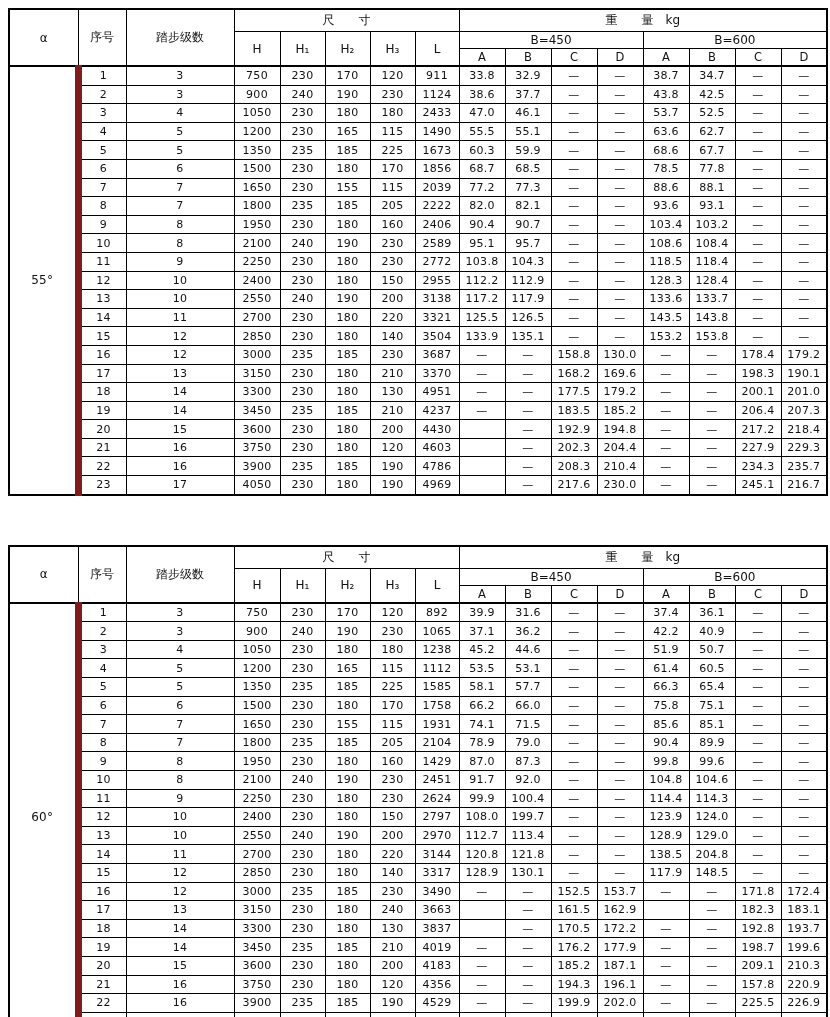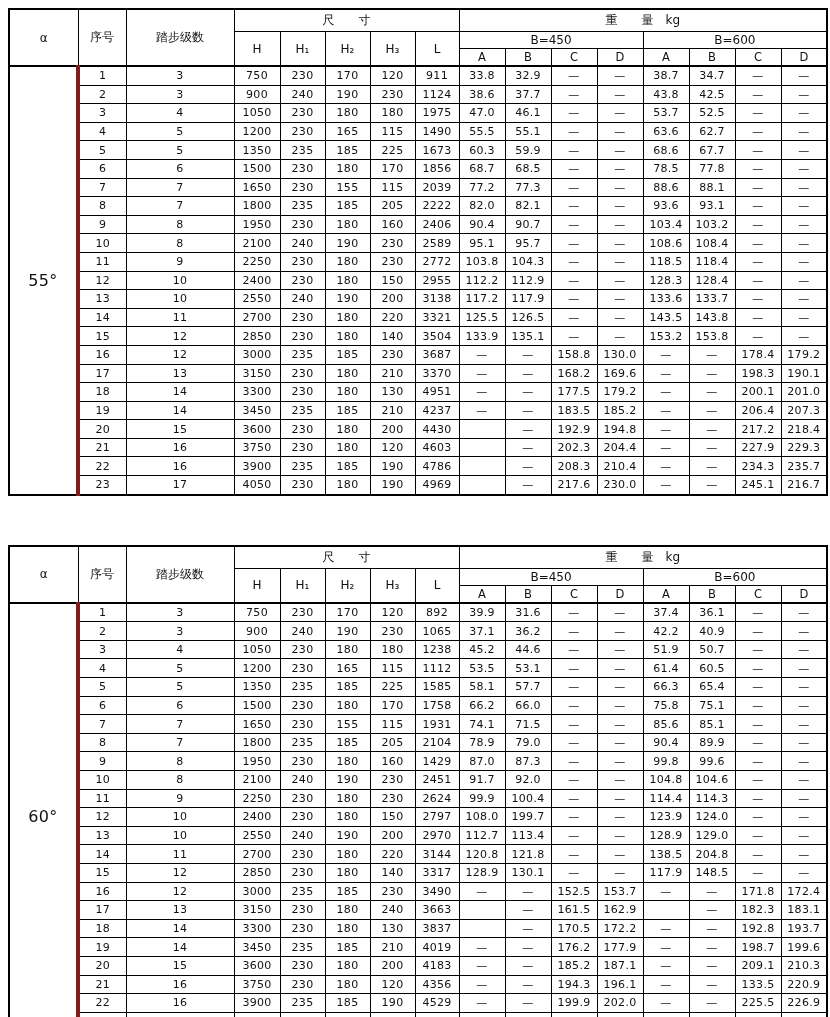--- a/index.html
+++ b/index.html
@@ -41,22 +41,22 @@
   }
   thead tr.hrow1 th { height: 21px; font-size: 12px; }
   thead tr.hrow2 th { height: 16px; font-size: 12px; }
   thead tr.hrow3 th { height: 16px; font-size: 11.5px; }
   tbody td {
     height: 17.6px;
     font-size: 11px;
     letter-spacing: 0.3px;
   }
   td.alpha {
-    font-size: 16px;
-    border-right: 4px solid #7f1d1d;
+    font-size: 12px;
+    border-right: 7px solid #7f1d1d;
   }
 </style>
 </head>
 <body>
 
 <div class="sheet">
 
   <table class="spec">
     <colgroup>
       <col style="width:69px">
@@ -140,21 +140,21 @@
           <td>—</td>
           <td>—</td>
         </tr>
         <tr>
           <td>3</td>
           <td>4</td>
           <td>1050</td>
           <td>230</td>
           <td>180</td>
           <td>180</td>
-          <td>1975</td>
+          <td>2433</td>
           <td>47.0</td>
           <td>46.1</td>
           <td>—</td>
           <td>—</td>
           <td>53.7</td>
           <td>52.5</td>
           <td>—</td>
           <td>—</td>
         </tr>
         <tr>
@@ -896,21 +896,21 @@
           <td>230</td>
           <td>180</td>
           <td>120</td>
           <td>4356</td>
           <td>—</td>
           <td>—</td>
           <td>194.3</td>
           <td>196.1</td>
           <td>—</td>
           <td>—</td>
-          <td>133.5</td>
+          <td>157.8</td>
           <td>220.9</td>
         </tr>
         <tr>
           <td>22</td>
           <td>16</td>
           <td>3900</td>
           <td>235</td>
           <td>185</td>
           <td>190</td>
           <td>4529</td>

